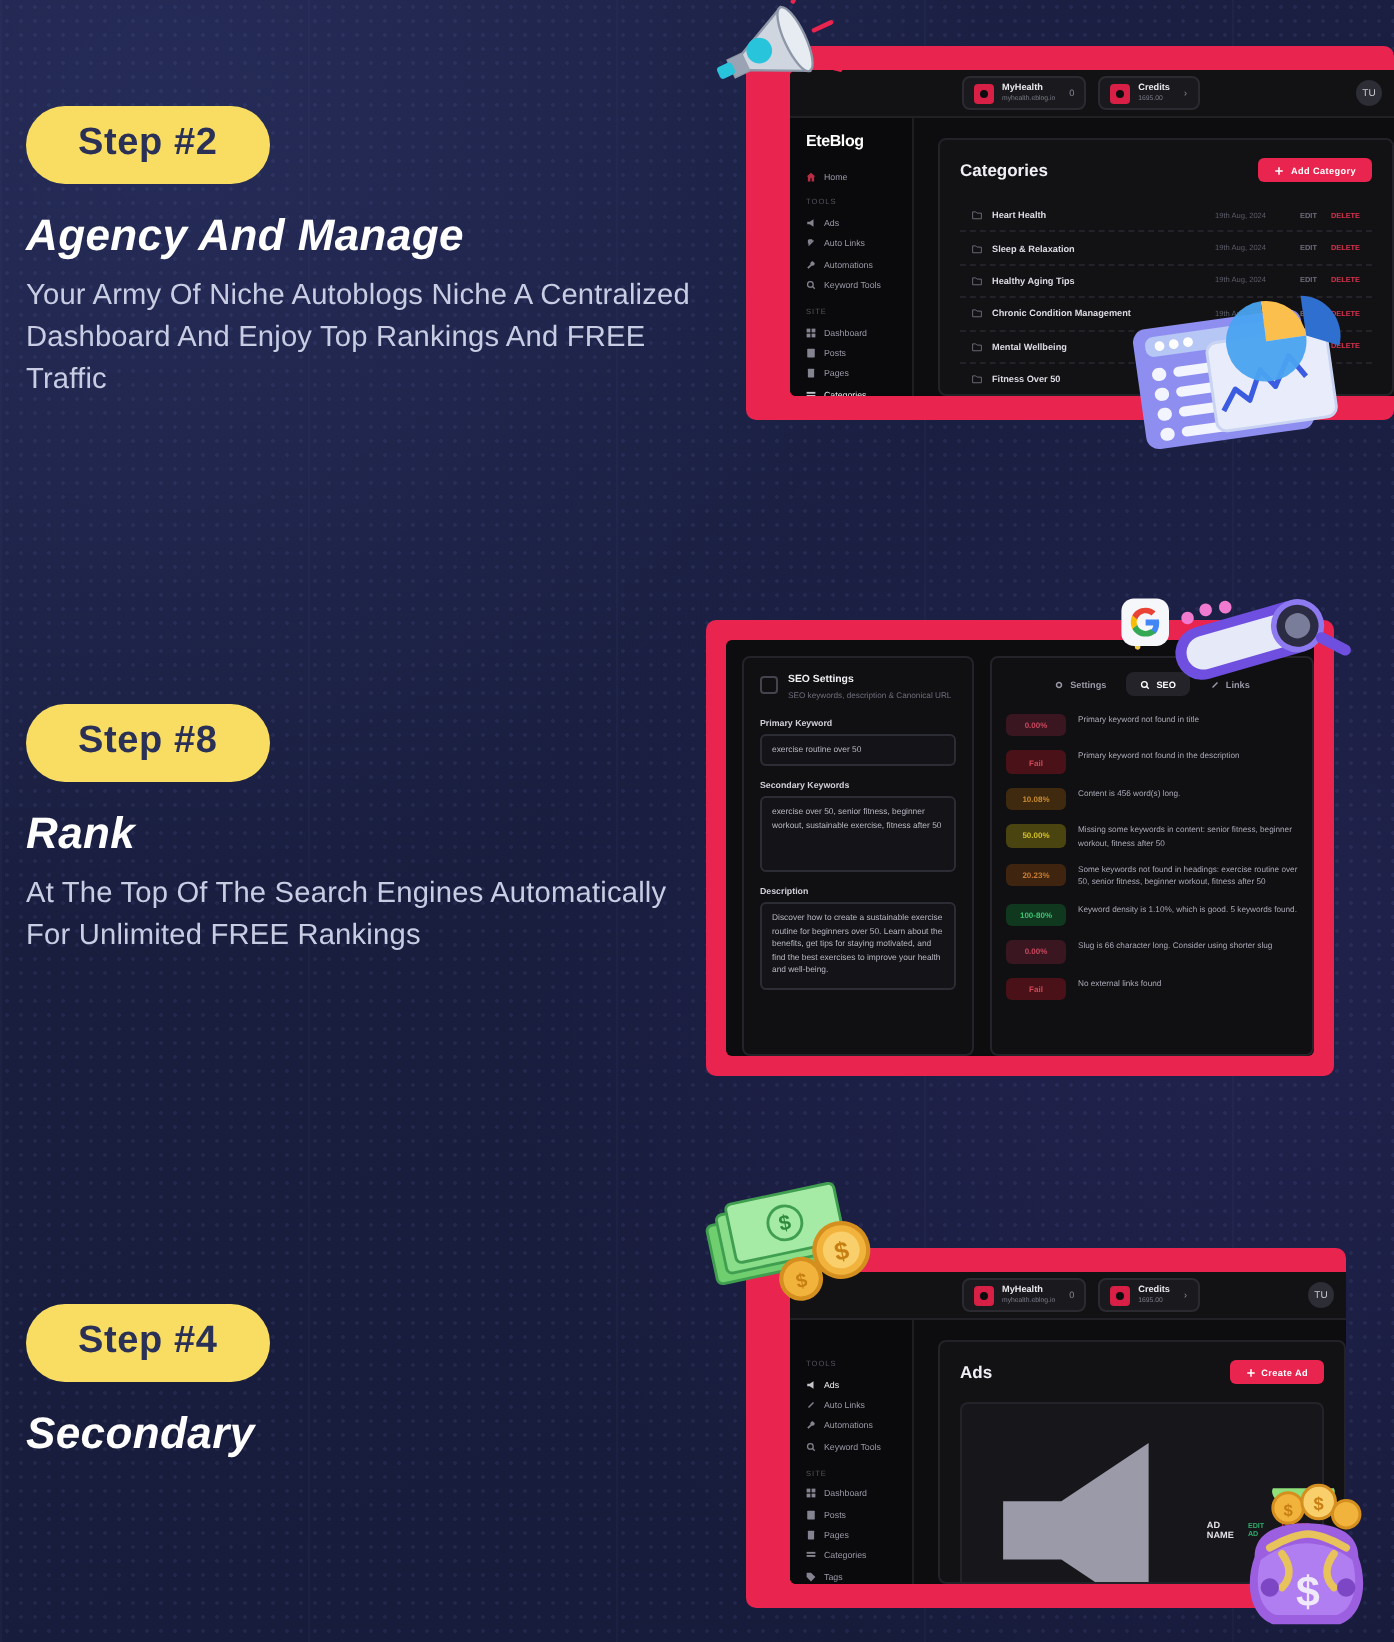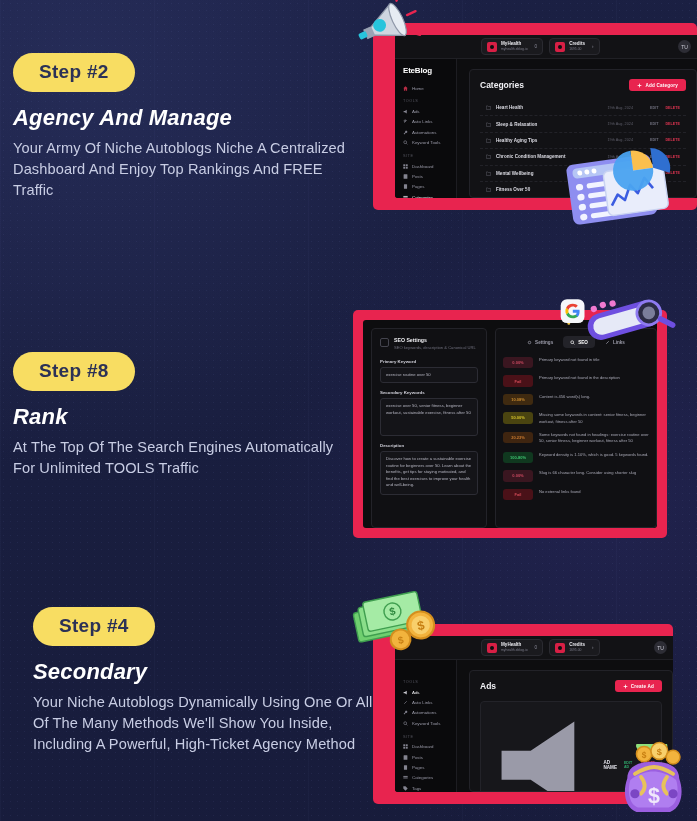--- a/index.html
+++ b/index.html
@@ -226,27 +226,26 @@
 
   <div class="step-block" style="top:53px;">
     <div class="pill">Step #2</div>
     <div class="step-title">Agency And Manage</div>
     <div class="step-desc">Your Army Of Niche Autoblogs Niche A Centralized Dashboard And Enjoy Top Rankings And FREE Traffic</div>
   </div>
 
   <div class="step-block" style="top:352px;">
     <div class="pill">Step #8</div>
     <div class="step-title">Rank</div>
-    <div class="step-desc">At The Top Of The Search Engines Automatically For Unlimited TOOLS Traffic</div>
-  </div>
-
-  <div class="step-block" style="top:607px;margin-left:20px;">
+    <div class="step-desc">At The Top Of The Search Engines Automatically For Unlimited FREE Rankings</div>
+  </div>
+
+  <div class="step-block" style="top:652px;">
     <div class="pill">Step #4</div>
     <div class="step-title">Secondary</div>
-    <div class="step-desc">Your Niche Autoblogs Dynamically Using One Or All Of The Many Methods We'll Show You Inside, Including A Powerful, High-Ticket Agency Method</div>
   </div>
 
   <div class="shot" style="left:373px; top:23px; width:324px; height:187px;">
     <div class="app">
 
       <div class="app-top">
         <div class="chip">
           <span class="chip-ico"></span>
           <span class="chip-txt">
             <span class="chip-t1">MyHealth</span>

